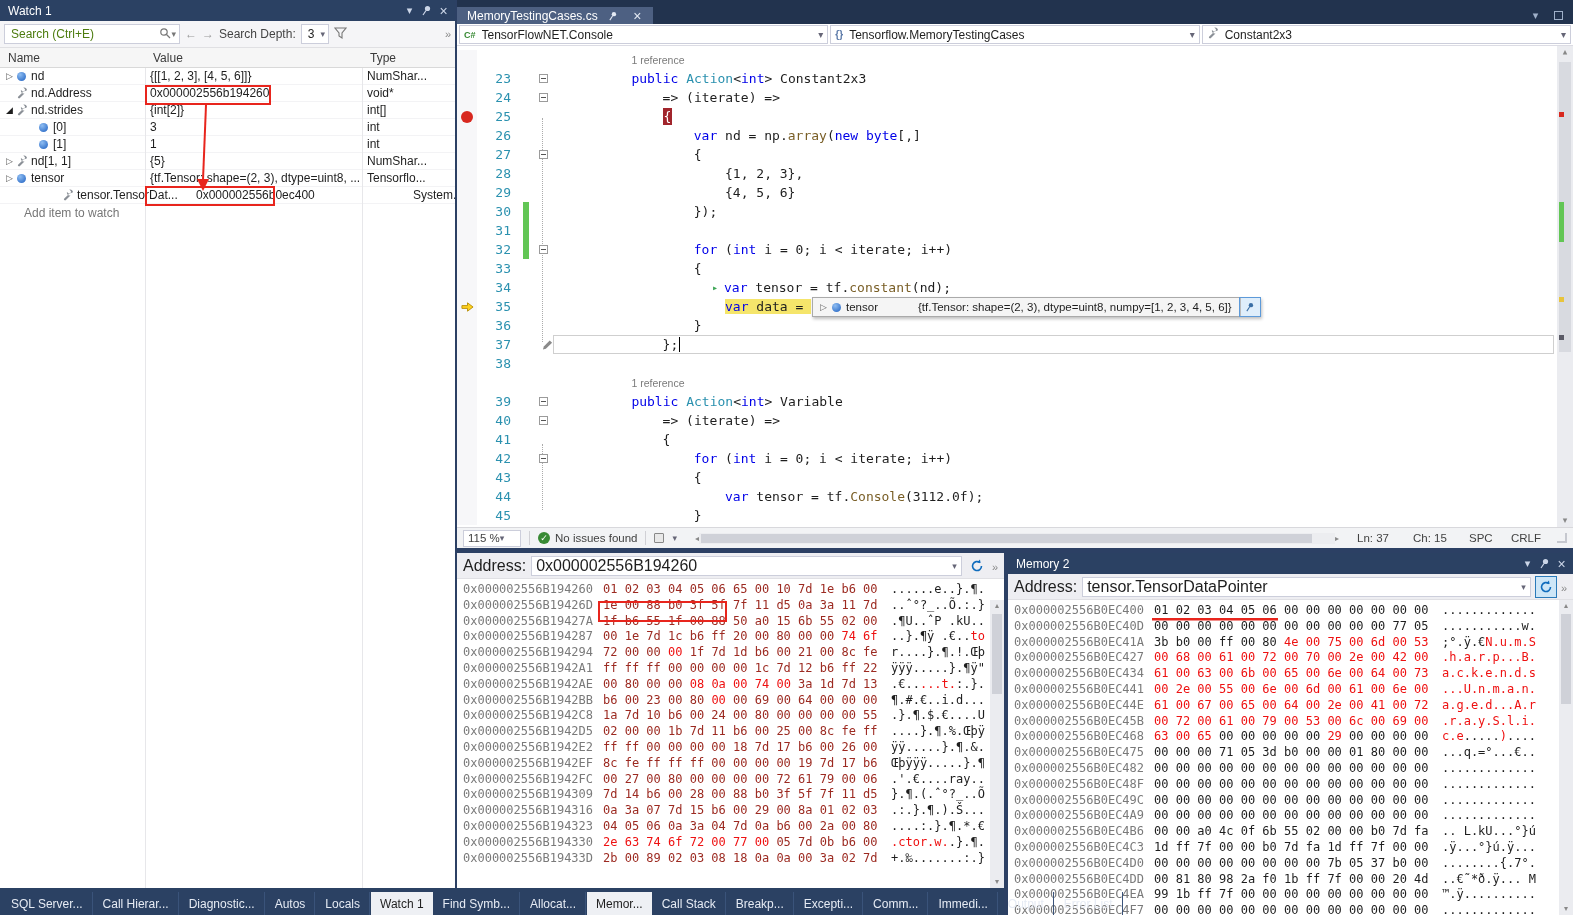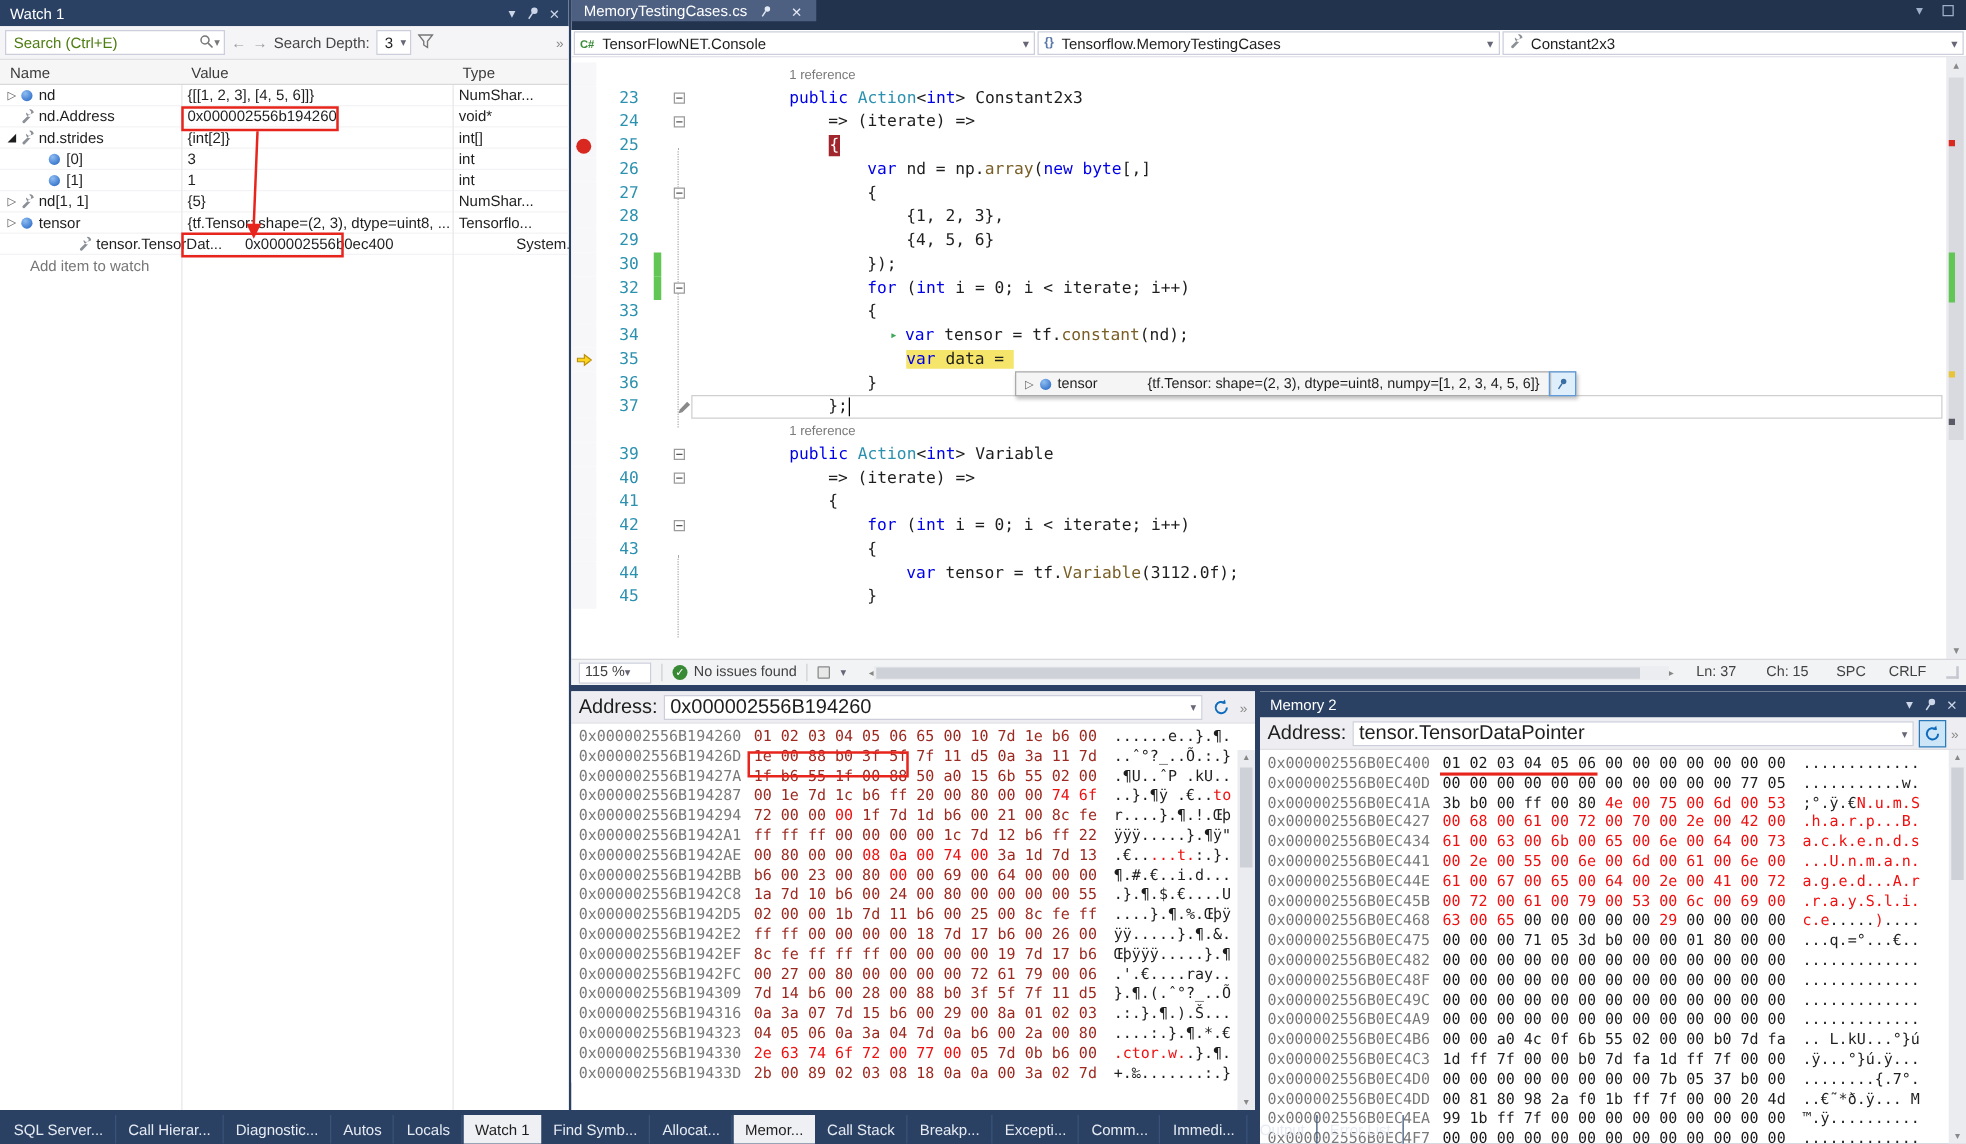--- a/index.html
+++ b/index.html
@@ -30,21 +30,21 @@
 .wcell{height:100%;display:flex;align-items:center;overflow:hidden;white-space:nowrap}
 .wname{width:145px}.wval{width:217px;padding-left:5px}.wtype{flex:1;padding-left:5px}
 .exp{width:13px;color:#5a5a5a;font-size:9px;text-align:center;flex:0 0 13px}
 .exp.c::before{content:"▷"}
 .exp.e::before{content:"◢";color:#1e1e1e}
 .ic-field{width:9px;height:9px;border-radius:50%;background:radial-gradient(circle at 35% 30%,#8ebdf2,#1d5fc0);flex:0 0 9px;margin:0 5px 0 1px}
 .ic-wrench{flex:0 0 12px;margin-right:3px}
 .addrow{height:17px;display:flex;align-items:center;font-size:12px;color:#767676;padding-left:24px}
 
 #editor{left:457px;top:0;width:1116px;height:548px;background:#fff}
-.tabstrip{height:24px;background:#22334e;display:flex;align-items:flex-start}
+.tabstrip{height:24px;background:#22334e;display:flex;align-items:flex-end}
 .filetab{background:#4d6082;color:#fff;font-size:12px;display:flex;align-items:center;gap:7px;padding:0 7px 0 10px}
 .filetab .tbico{color:#e4eaf4}
 .strip-right{margin-left:auto;display:flex;align-items:center;padding-right:6px;gap:6px}
 .strip-right .tbico{color:#9fb0c9}
 .sq{width:9px;height:9px;border:1px solid #9fb0c9}
 .navbar{height:22px;background:#fff;border-bottom:1px solid #dcdce4;display:flex;gap:2px;padding:1px 2px}
 .combo{flex:1;border:1px solid #cccedb;background:#fff;display:flex;align-items:center;font-size:12px;color:#1e1e1e;padding:0 4px;gap:6px}
 .combo .cap{flex:1;overflow:hidden;white-space:nowrap}
 .combo .dd{color:#667;font-size:10px}
 .ic-cs{font-size:9px;font-weight:bold;color:#388a34}
@@ -297,37 +297,39 @@
     <div>
         <div class="cline"><span class="gut"></span><span class="lnum"></span><span class="cbcol"></span><span class="foldcol"></span><span class="ctext" style="padding-left: 78.4px;"><span class="lens">1 reference</span></span></div>
         <div class="cline"><span class="gut"></span><span class="lnum">23</span><span class="cbcol"></span><span class="foldcol"><span class="foldbox"></span></span><span class="ctext" style="padding-left: 78.4px;"><span class="tk-k">public </span><span class="tk-t">Action</span><span class="tk-p">&lt;</span><span class="tk-k">int</span><span class="tk-p">&gt; Constant2x3</span></span></div>
         <div class="cline"><span class="gut"></span><span class="lnum">24</span><span class="cbcol"></span><span class="foldcol"><span class="foldbox"></span></span><span class="ctext" style="padding-left: 109.6px;"><span class="tk-p">=&gt; (iterate) =&gt;</span></span></div>
         <div class="cline"><span class="gut"><span class="bpdot"></span></span><span class="lnum">25</span><span class="cbcol"></span><span class="foldcol"></span><span class="ctext" style="padding-left: 109.6px;"><span class="tk-bpx">{</span></span></div>
         <div class="cline"><span class="gut"></span><span class="lnum">26</span><span class="cbcol"></span><span class="foldcol"></span><span class="ctext" style="padding-left: 140.8px;"><span class="tk-k">var</span><span class="tk-p"> nd = np.</span><span class="tk-m">array</span><span class="tk-p">(</span><span class="tk-k">new byte</span><span class="tk-p">[,]</span></span></div>
         <div class="cline"><span class="gut"></span><span class="lnum">27</span><span class="cbcol"></span><span class="foldcol"><span class="foldbox"></span></span><span class="ctext" style="padding-left: 140.8px;"><span class="tk-p">{</span></span></div>
         <div class="cline"><span class="gut"></span><span class="lnum">28</span><span class="cbcol"></span><span class="foldcol"></span><span class="ctext" style="padding-left: 172px;"><span class="tk-p">{1, 2, 3},</span></span></div>
         <div class="cline"><span class="gut"></span><span class="lnum">29</span><span class="cbcol"></span><span class="foldcol"></span><span class="ctext" style="padding-left: 172px;"><span class="tk-p">{4, 5, 6}</span></span></div>
         <div class="cline"><span class="gut"></span><span class="lnum">30</span><span class="cbcol"><span class="chgbar"></span></span><span class="foldcol"></span><span class="ctext" style="padding-left: 140.8px;"><span class="tk-p">});</span></span></div>
+        <div class="cline"><span class="gut"></span><span class="lnum">31</span><span class="cbcol"><span class="chgbar"></span></span><span class="foldcol"></span><span class="ctext" style="padding-left: 16px;"></span></div>
         <div class="cline"><span class="gut"></span><span class="lnum">32</span><span class="cbcol"><span class="chgbar"></span></span><span class="foldcol"><span class="foldbox"></span></span><span class="ctext" style="padding-left: 140.8px;"><span class="tk-k">for</span><span class="tk-p"> (</span><span class="tk-k">int</span><span class="tk-p"> i = 0; i &lt; iterate; i++)</span></span></div>
         <div class="cline"><span class="gut"></span><span class="lnum">33</span><span class="cbcol"></span><span class="foldcol"></span><span class="ctext" style="padding-left: 140.8px;"><span class="tk-p">{</span></span></div>
         <div class="cline"><span class="gut"></span><span class="lnum">34</span><span class="cbcol"></span><span class="foldcol"></span><span class="ctext" style="padding-left: 172px;"><span class="runmk gly-play"></span><span class="tk-k">var</span><span class="tk-p"> tensor = tf.</span><span class="tk-m">constant</span><span class="tk-p">(nd);</span></span></div>
         <div class="cline"><span class="gut"><svg width="13" height="12" viewBox="0 0 14 12">
               <path d="M1 4.5h6V1.5l6 4.5-6 4.5V7.5H1z" fill="#ffd21e" stroke="#b8900c"></path>
             </svg></span><span class="lnum">35</span><span class="cbcol"></span><span class="foldcol"></span><span class="ctext" style="padding-left: 172px;"><span class="curstmt"><span class="tk-k">var</span><span class="tk-p"> data = </span></span></span></div>
         <div class="cline"><span class="gut"></span><span class="lnum">36</span><span class="cbcol"></span><span class="foldcol"></span><span class="ctext" style="padding-left: 140.8px;"><span class="tk-p">}</span></span></div>
         <div class="cline linebox"><span class="gut"></span><span class="lnum">37</span><span class="cbcol"></span><span class="foldcol"></span><span class="ctext" style="padding-left: 109.6px; position: relative;"><svg class="penico" width="11" height="13" viewBox="0 0 12 13">
               <path d="M1 12l1-3.2L8.4 2 11 4.6 4.2 11.2z" fill="#8a8a8a"></path>
             </svg><span class="tk-p">};</span><span class="caret"></span></span></div>
+        <div class="cline"><span class="gut"></span><span class="lnum">38</span><span class="cbcol"></span><span class="foldcol"></span><span class="ctext" style="padding-left: 16px;"></span></div>
         <div class="cline"><span class="gut"></span><span class="lnum"></span><span class="cbcol"></span><span class="foldcol"></span><span class="ctext" style="padding-left: 78.4px;"><span class="lens">1 reference</span></span></div>
         <div class="cline"><span class="gut"></span><span class="lnum">39</span><span class="cbcol"></span><span class="foldcol"><span class="foldbox"></span></span><span class="ctext" style="padding-left: 78.4px;"><span class="tk-k">public </span><span class="tk-t">Action</span><span class="tk-p">&lt;</span><span class="tk-k">int</span><span class="tk-p">&gt; Variable</span></span></div>
         <div class="cline"><span class="gut"></span><span class="lnum">40</span><span class="cbcol"></span><span class="foldcol"><span class="foldbox"></span></span><span class="ctext" style="padding-left: 109.6px;"><span class="tk-p">=&gt; (iterate) =&gt;</span></span></div>
         <div class="cline"><span class="gut"></span><span class="lnum">41</span><span class="cbcol"></span><span class="foldcol"></span><span class="ctext" style="padding-left: 109.6px;"><span class="tk-p">{</span></span></div>
         <div class="cline"><span class="gut"></span><span class="lnum">42</span><span class="cbcol"></span><span class="foldcol"><span class="foldbox"></span></span><span class="ctext" style="padding-left: 140.8px;"><span class="tk-k">for</span><span class="tk-p"> (</span><span class="tk-k">int</span><span class="tk-p"> i = 0; i &lt; iterate; i++)</span></span></div>
         <div class="cline"><span class="gut"></span><span class="lnum">43</span><span class="cbcol"></span><span class="foldcol"></span><span class="ctext" style="padding-left: 140.8px;"><span class="tk-p">{</span></span></div>
-        <div class="cline"><span class="gut"></span><span class="lnum">44</span><span class="cbcol"></span><span class="foldcol"></span><span class="ctext" style="padding-left: 172px;"><span class="tk-k">var</span><span class="tk-p"> tensor = tf.</span><span class="tk-m">Variable</span><span class="tk-p">(3112.0f);</span></span></div>
+        <div class="cline"><span class="gut"></span><span class="lnum">44</span><span class="cbcol"></span><span class="foldcol"></span><span class="ctext" style="padding-left: 172px;"><span class="tk-k">var</span><span class="tk-p"> tensor = tf.</span><span class="tk-m">Console</span><span class="tk-p">(3112.0f);</span></span></div>
         <div class="cline"><span class="gut"></span><span class="lnum">45</span><span class="cbcol"></span><span class="foldcol"></span><span class="ctext" style="padding-left: 140.8px;"><span class="tk-p">}</span></span></div>
       </div>
   </div>
 
   <div id="datatip">
     <span class="exp c gly-play" style="color:#666;font-size:9px"></span>
     <span class="ball"></span>
     <span class="nm">tensor</span>
     <span class="val">{tf.Tensor: shape=(2, 3), dtype=uint8, numpy=[1, 2, 3, 4, 5, 6]}</span>
     <span class="pinbox">

